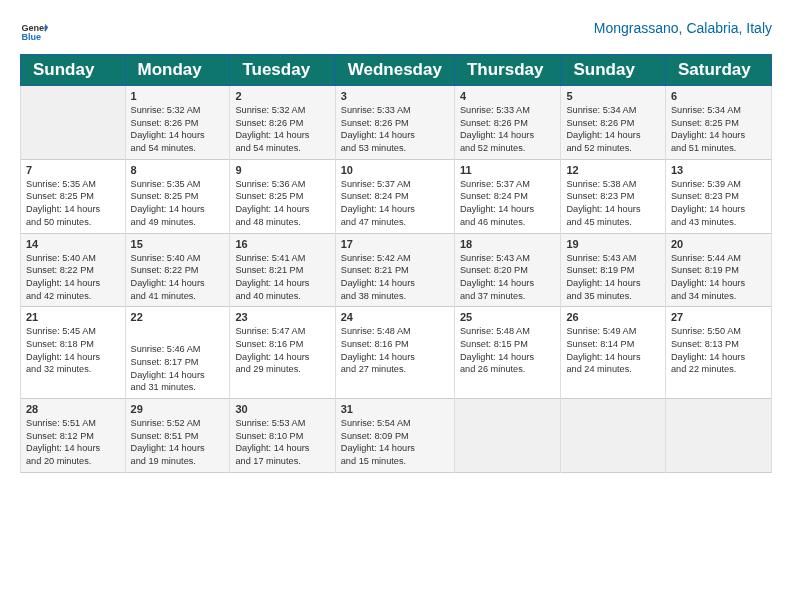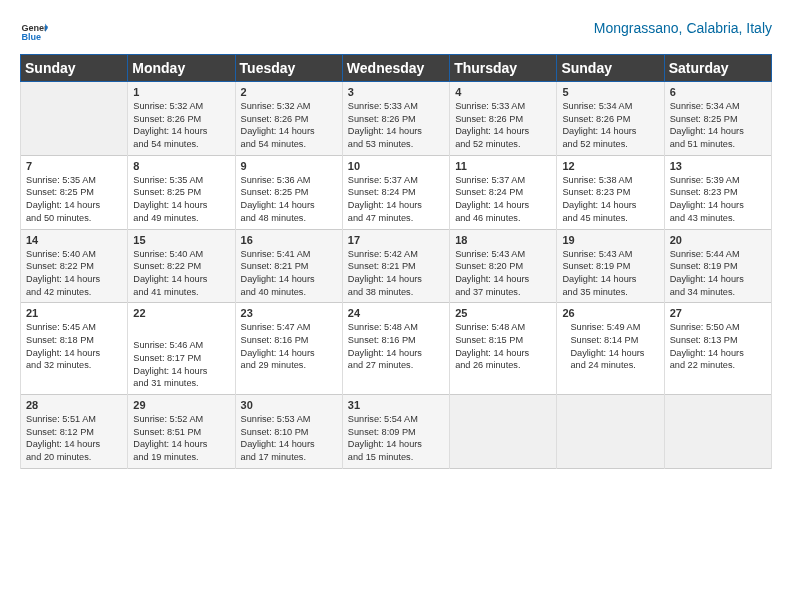--- a/index.html
+++ b/index.html
@@ -44,25 +44,25 @@
       font-size: 14px;
       color: #0369a1;
       margin-top: 2px;
     }
     table {
       width: 100%;
       border-collapse: collapse;
       font-size: 10px;
     }
     thead tr th {
-      background: #404040;
+      background: #0f766e;
       color: #fff;
-      font-size: 14px;
+      font-size: 17px;
       font-weight: bold;
-      padding: 5px 4px;
+      padding: 5px 12px;
       text-align: left;
       border: 1px solid #1a5fa8;
     }
     tbody tr {
       border-bottom: 1px solid #ccc;
     }
     tbody tr:nth-child(odd) {
       background: #f5f5f5;
     }
     tbody tr:nth-child(even) {
@@ -300,21 +300,21 @@
           </td>
           <td>
             <span class="day-num">25</span>
             <div class="day-info" style="white-space: pre-line;">Sunrise: 5:48 AM
 Sunset: 8:15 PM
 Daylight: 14 hours
 and 26 minutes.</div>
           </td>
           <td>
             <span class="day-num">26</span>
-            <div class="day-info" style="white-space: pre-line; margin-left: 8px;">Sunrise: 5:49 AM
+            <div class="day-info" style="white-space: pre-line;">Sunrise: 5:49 AM
 Sunset: 8:14 PM
 Daylight: 14 hours
 and 24 minutes.</div>
           </td>
           <td>
             <span class="day-num">27</span>
             <div class="day-info" style="white-space: pre-line;">Sunrise: 5:50 AM
 Sunset: 8:13 PM
 Daylight: 14 hours
 and 22 minutes.</div>

